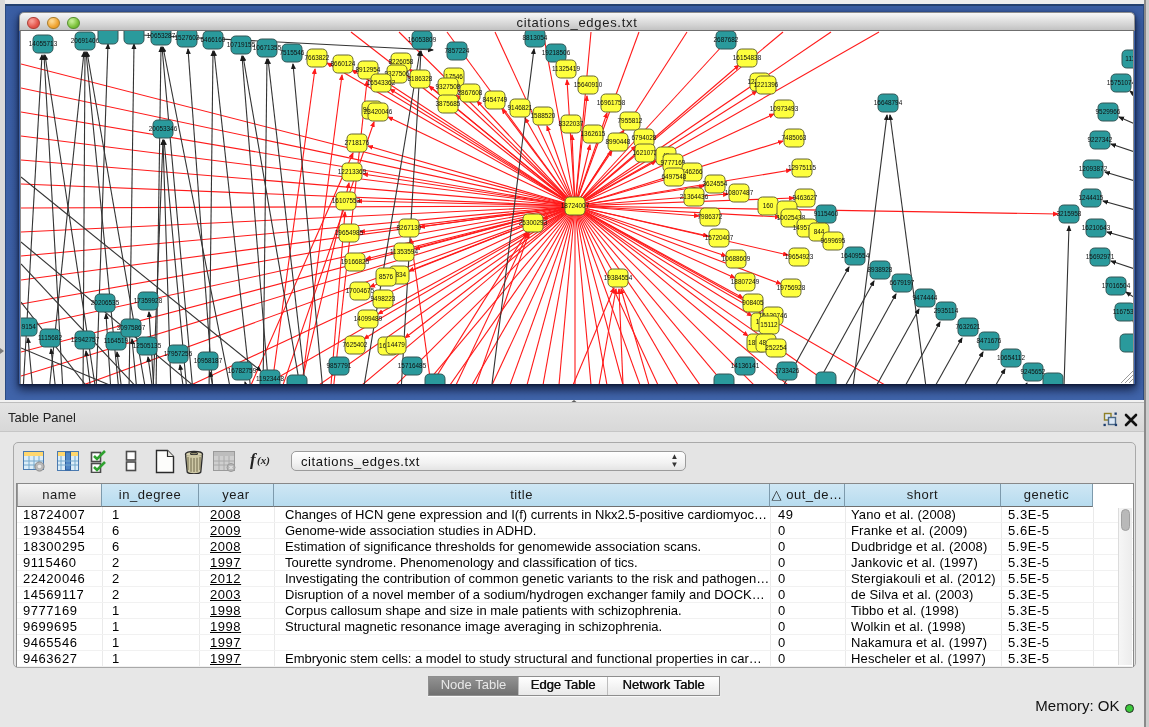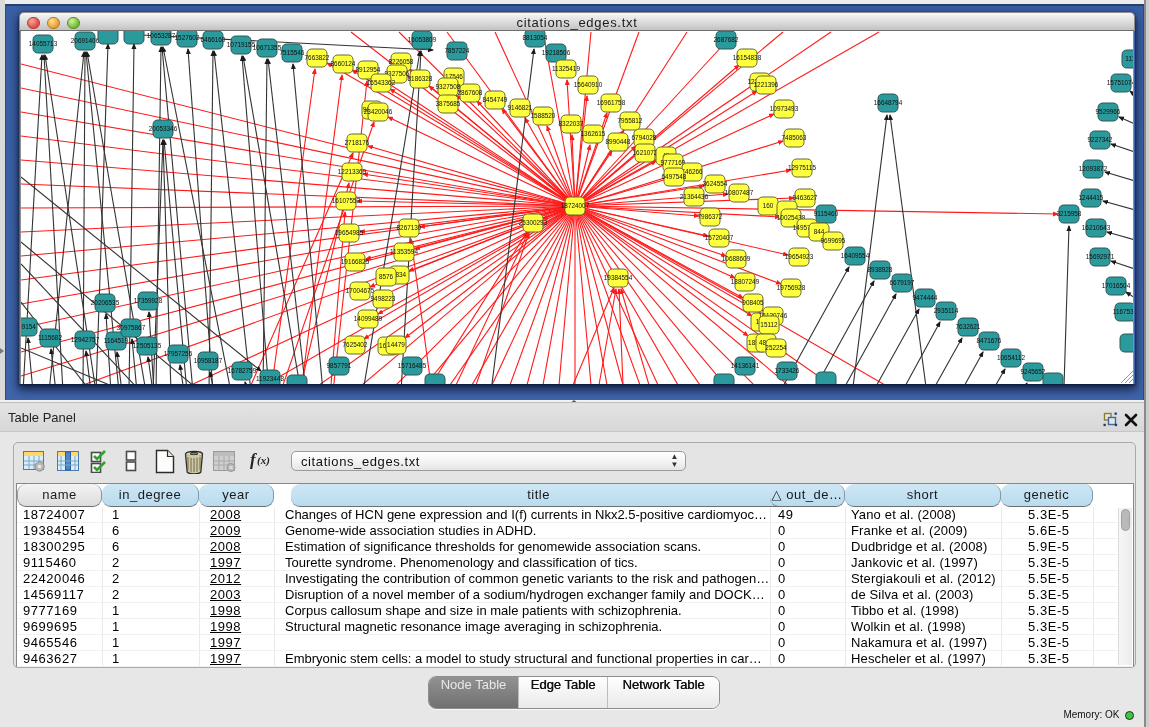--- a/index.html
+++ b/index.html
@@ -49,50 +49,50 @@
  #dropdown { position:absolute; left:273px; top:5px; width:395px; height:20px;
    background:linear-gradient(#ffffff,#f2f2f2 60%,#e4e4e4); border:1px solid #9b9b9b;
    border-radius:5px; font-size:13px; letter-spacing:0.6px; color:#111; padding:2px 0 0 9px; }
  #dropdown .arr { position:absolute; right:6px; top:1px; font-size:8px; color:#333;
    line-height:8px; text-align:center; }
 
  #tablebox { position:absolute; left:2px; top:40px; width:1118px; height:184px;
    background:#fff; border:1px solid #888; }
  .th { position:absolute; top:0; height:23px; background:linear-gradient(#cfe7f4,#b7dcef);
    border-right:1px solid #7d9aac; border-bottom:1px solid #6f6f6f;
-   font-size:13px; letter-spacing:0.5px; color:#1a1a1a; text-align:center; padding-top:3px;border-radius:9px; }
+   font-size:13px; letter-spacing:0.5px; color:#1a1a1a; text-align:center; padding-top:3px; }
  .th.first { background:linear-gradient(#f4f4f4,#dcdcdc); border-left:1px solid #9a9a9a; }
  #rows { position:absolute; left:0; top:23px; width:1116px; }
  .tr { position:relative; height:16px; border-bottom:1px solid #f1f1f1; }
  .td { position:absolute; top:0; height:16px; font-size:13px; letter-spacing:0.55px; color:#000;
    white-space:nowrap; overflow:hidden; line-height:16px; }
  .c-name { left:6px;  width:80px; }
  .c-ind  { left:95px; width:85px; }
  .c-year { left:193px; width:75px;text-decoration:underline; }
  .c-title{ left:268px; width:497px; letter-spacing:0; }
  .c-out  { left:761px; width:70px; }
  .c-short{ left:834px; width:152px; letter-spacing:0.15px; }
- .c-pr   { left:991px; width:92px;margin-left:20px; }
+ .c-pr   { left:991px; width:92px; }
  .vline { position:absolute; top:23px; bottom:0; width:1px; background:#eaeaea; }
  #strack { position:absolute; right:1px; top:24px; width:14px; bottom:1px;
    background:linear-gradient(90deg,#f6f6f6,#ececec); border-left:1px solid #dcdcdc; }
  #sbar { position:absolute; right:3px; top:25px; width:9px; height:22px;
    background:#b9b9b9; border-radius:5px; border:1px solid #a0a0a0; }
 
  
- #tabs { position:absolute; left:428px; top:276px; height:33px; display:flex;
-   border:1px solid #8e8e8e; border-radius:8px; overflow:hidden;
+ #tabs { position:absolute; left:428px; top:276px; height:20px; display:flex;
+   border:1px solid #8e8e8e; border-radius:0; overflow:hidden;
    box-shadow:0 1px 1px rgba(255,255,255,0.7); }
  .tab { height:100%; font-size:13px; text-shadow:0.4px 0 #1a1a1a; text-align:center;
    line-height:16px; background:linear-gradient(#ffffff,#e9e9e9);
    color:#111; border-left:1px solid #bdbdbd; }
  .tab.t1 { width:89px; } .tab.t2 { width:89px; } .tab.t3 { width:112px; }
  .tab.sel { background:linear-gradient(#929292,#707070); color:#e8e8e8; border-left:none; text-shadow:none; }
 
- #mem { position:absolute; right:10px; top:309px; font-size:10px; color:#111;padding-left:44px; }
+ #mem { position:absolute; right:10px; top:297px; font-size:15px; color:#111;padding-left:44px; }
  #mem .dot { display:inline-block; width:9.5px; height:9.5px; border-radius:50%;
    background:#3bc93b; border:1.5px solid #2a2a2a; vertical-align:-2px; margin-left:5px; }
  #tp-line { position:absolute; left:0; top:0; width:100%; height:3px; background:#f2f2f2; }
  #tp-handle { position:absolute; left:569px; top:0px; width:0; height:0;
    border-left:5px solid transparent; border-right:5px solid transparent;
    border-bottom:4px solid #5a5a5a; }
  #splitter-arrow { position:absolute; left:0px; top:348px; width:0; height:0;
    border-top:3px solid transparent; border-bottom:3px solid transparent; border-left:4px solid #7a7a7a; }
 </style></head>
 <body>
@@ -640,21 +640,21 @@
         <div class="ic" style="left:231px"><svg width="26" height="22" viewBox="0 0 26 22">
  <text x="1" y="16" font-family="Liberation Serif, serif" font-style="italic" font-weight="bold" font-size="17" fill="#222">f</text>
  <text x="8" y="15" font-family="Liberation Serif, serif" font-style="italic" font-weight="bold" font-size="11" fill="#222">(x)</text>
 </svg></div>
         <div id="dropdown">citations_edges.txt<span class="arr">▲<br>▼</span></div>
       </div>
       <div id="tablebox">
         <div class="th first" style="left:0px; width:85px;">name</div>
         <div class="th" style="left:85px; width:97px;">in_degree</div>
         <div class="th" style="left:182px; width:75px;">year</div>
-        <div class="th" style="left:274px; width:496px;">title</div>
+        <div class="th" style="left:257px; width:496px;">title</div>
         <div class="th" style="left:753px; width:75px;">△ out_de…</div>
         <div class="th" style="left:828px; width:156px;">short</div>
         <div class="th" style="left:984px; width:92px;">genetic</div>
         <div class="vline" style="left:85px"></div>
         <div class="vline" style="left:182px"></div>
         <div class="vline" style="left:257px"></div>
         <div class="vline" style="left:753px"></div>
         <div class="vline" style="left:828px"></div>
         <div class="vline" style="left:984px"></div>
         <div class="vline" style="left:1076px"></div>

